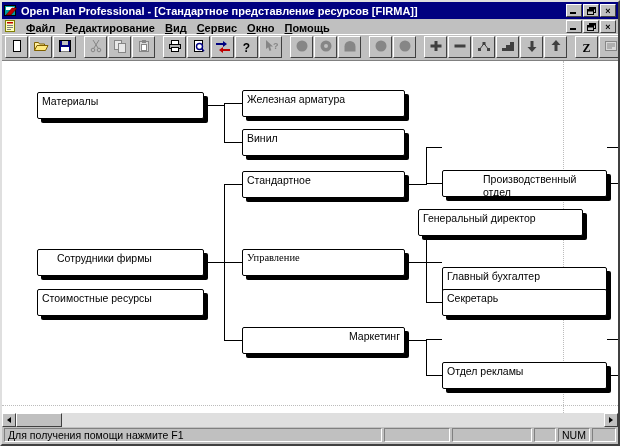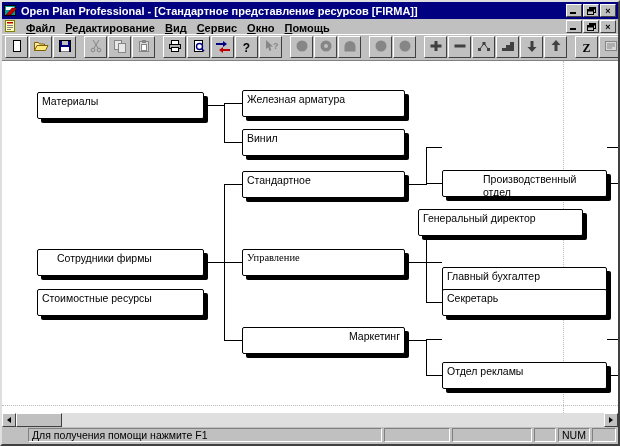--- a/index.html
+++ b/index.html
@@ -44,21 +44,21 @@
   
   .hscroll { height:14px; background:#dfdfdf; flex:0 0 auto; position:relative; }
   .sbtn { position:absolute; top:0; width:14px; height:14px; background:#c0c0c0;
     border-top:1px solid #fff; border-left:1px solid #fff; border-right:1px solid #404040; border-bottom:1px solid #404040;
     display:flex; align-items:center; justify-content:center; }
   .arrow-l { width:0; height:0; border-top:3px solid transparent; border-bottom:3px solid transparent; border-right:4px solid #000; }
   .arrow-r { width:0; height:0; border-top:3px solid transparent; border-bottom:3px solid transparent; border-left:4px solid #000; }
   .sthumb { position:absolute; top:0; left:14px; width:46px; height:14px; background:#c0c0c0;
     border-top:1px solid #fff; border-left:1px solid #fff; border-right:1px solid #404040; border-bottom:1px solid #404040; }
   
-  .statusbar { height:17px; display:flex; align-items:stretch; gap:2px; padding:1px 2px 2px 2px; flex:0 0 auto;margin-left:24px; }
+  .statusbar { height:17px; display:flex; align-items:stretch; gap:2px; padding:1px 2px 2px 2px; flex:0 0 auto; }
   .spanel { border:1px solid; border-color:#808080 #fff #fff #808080; background:#c0c0c0;
     font-size:10.5px; color:#000; display:flex; align-items:center; padding:0 3px; white-space:nowrap; overflow:hidden; }
 </style>
 </head>
 <body>
 
 <div id="window">
 
   <div class="titlebar">
     <svg class="appicon" viewBox="0 0 14 13">

